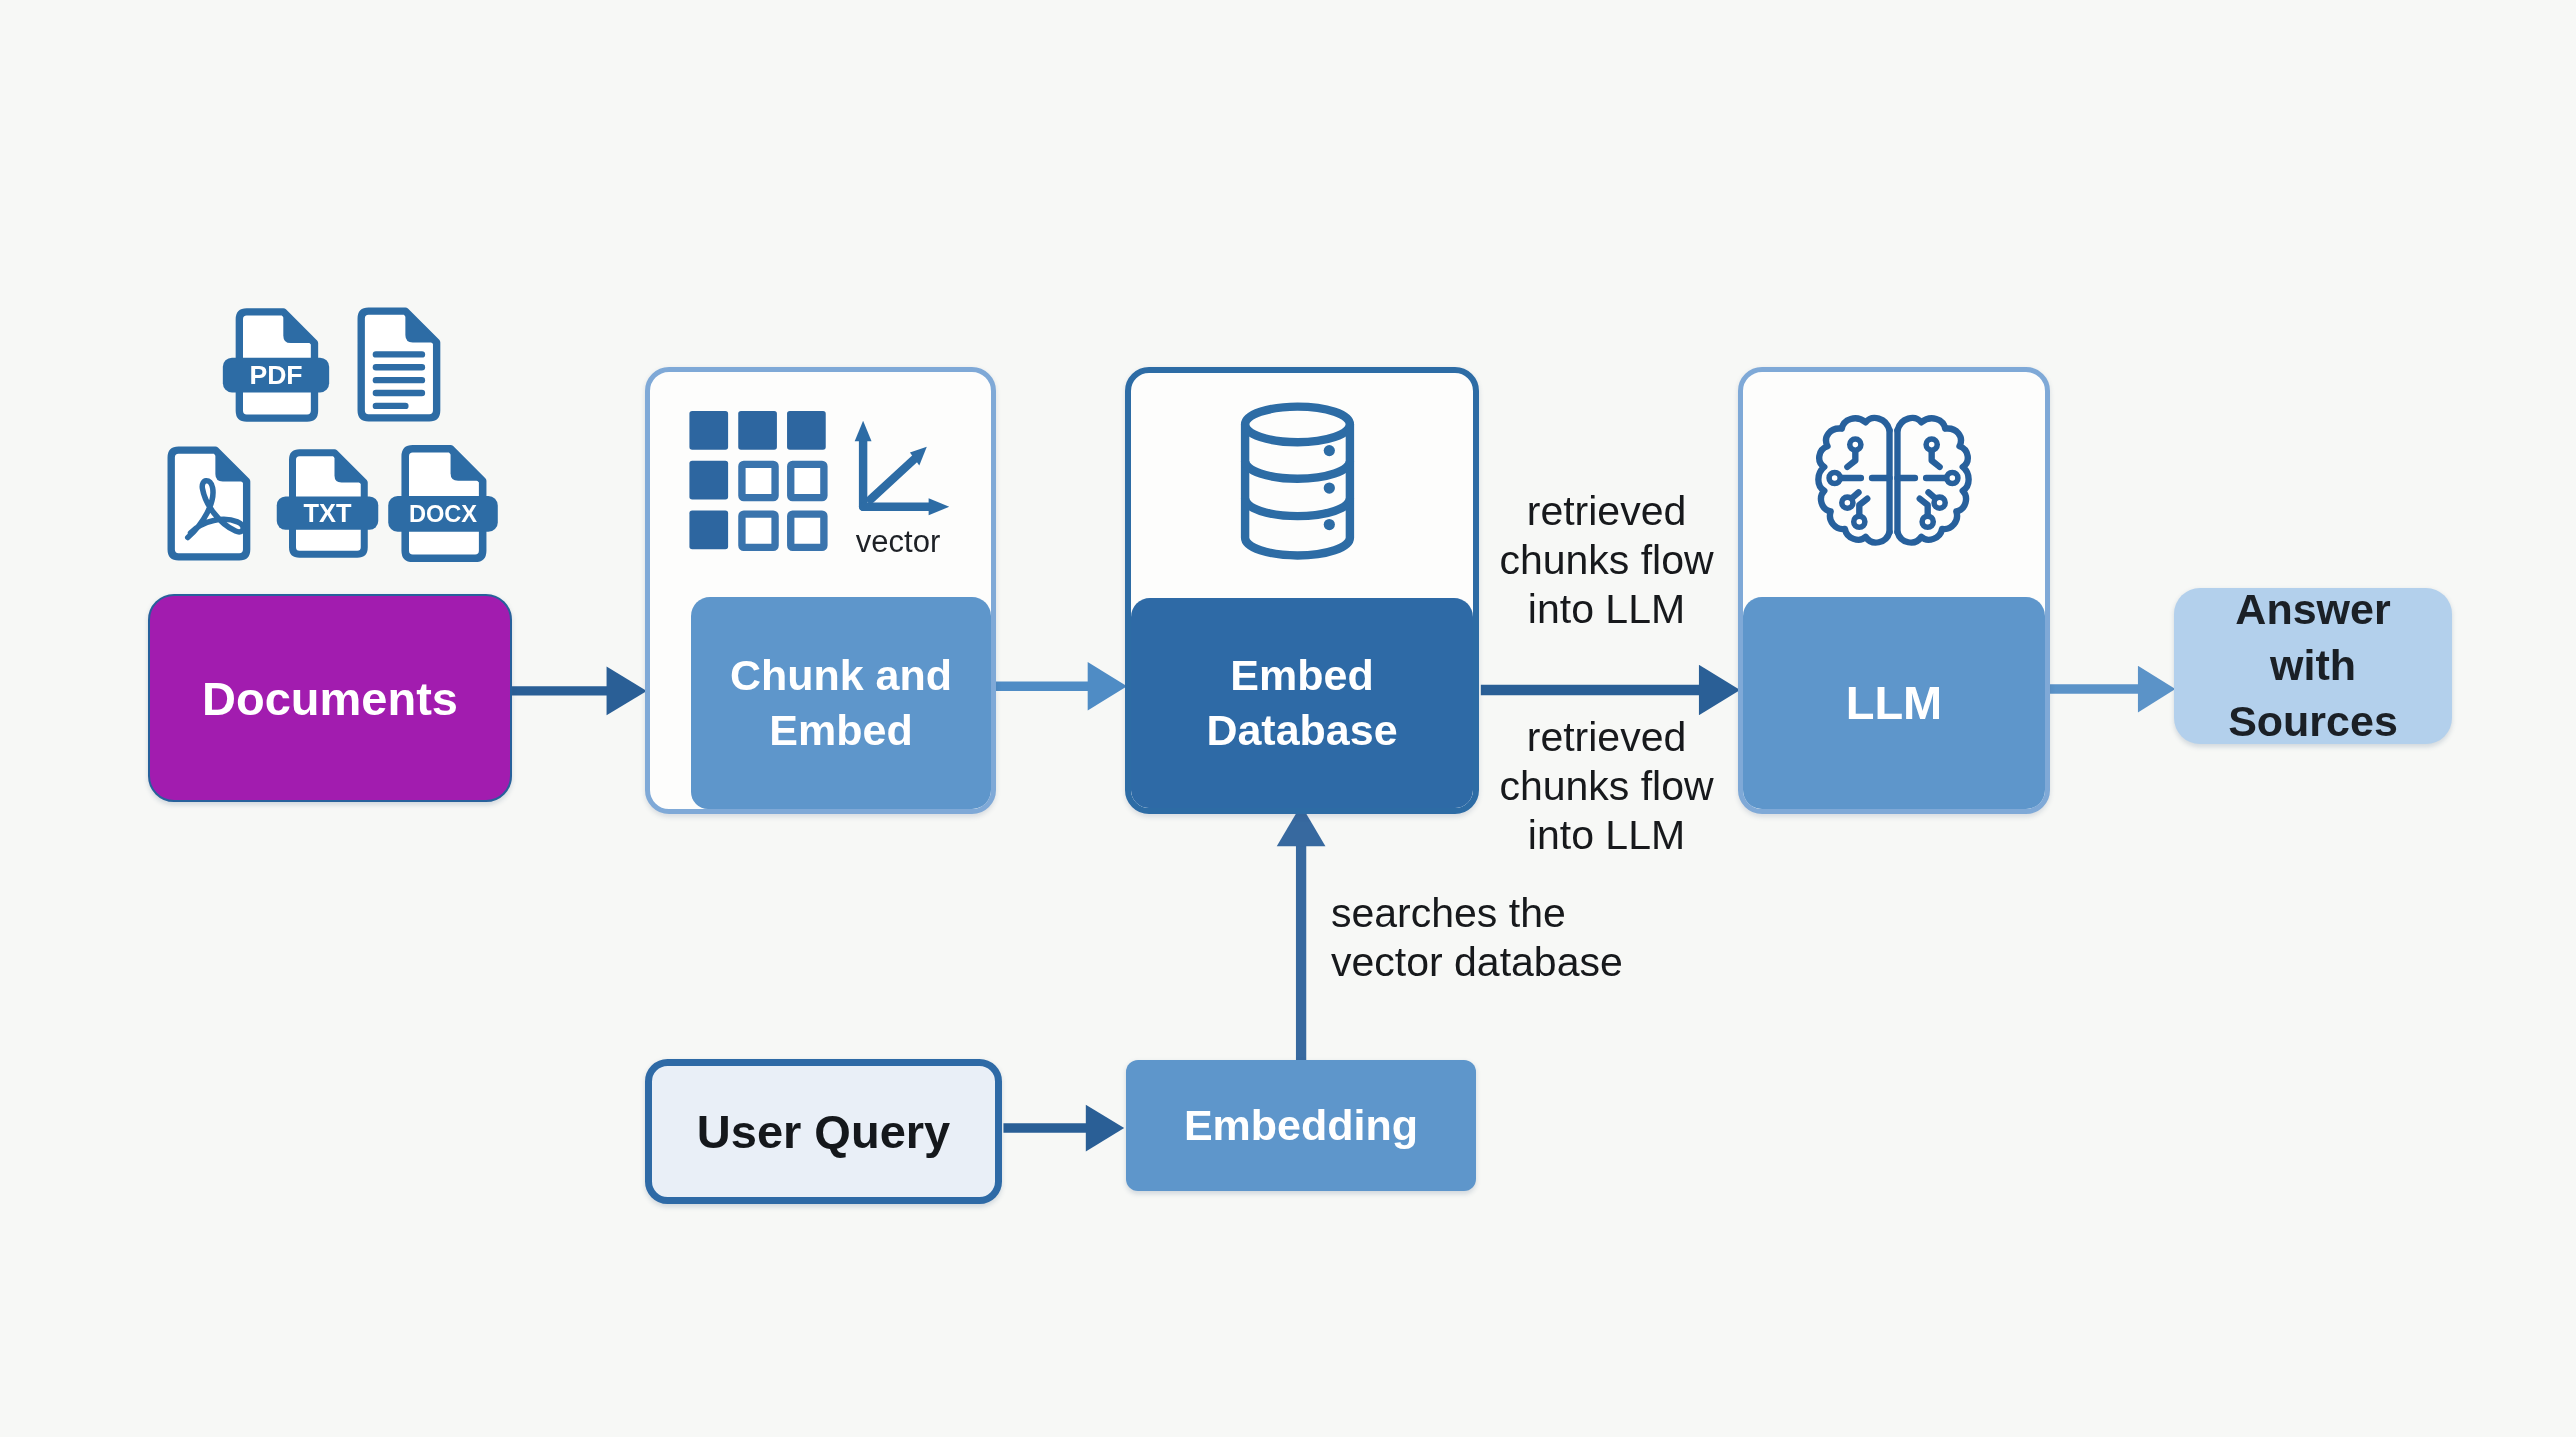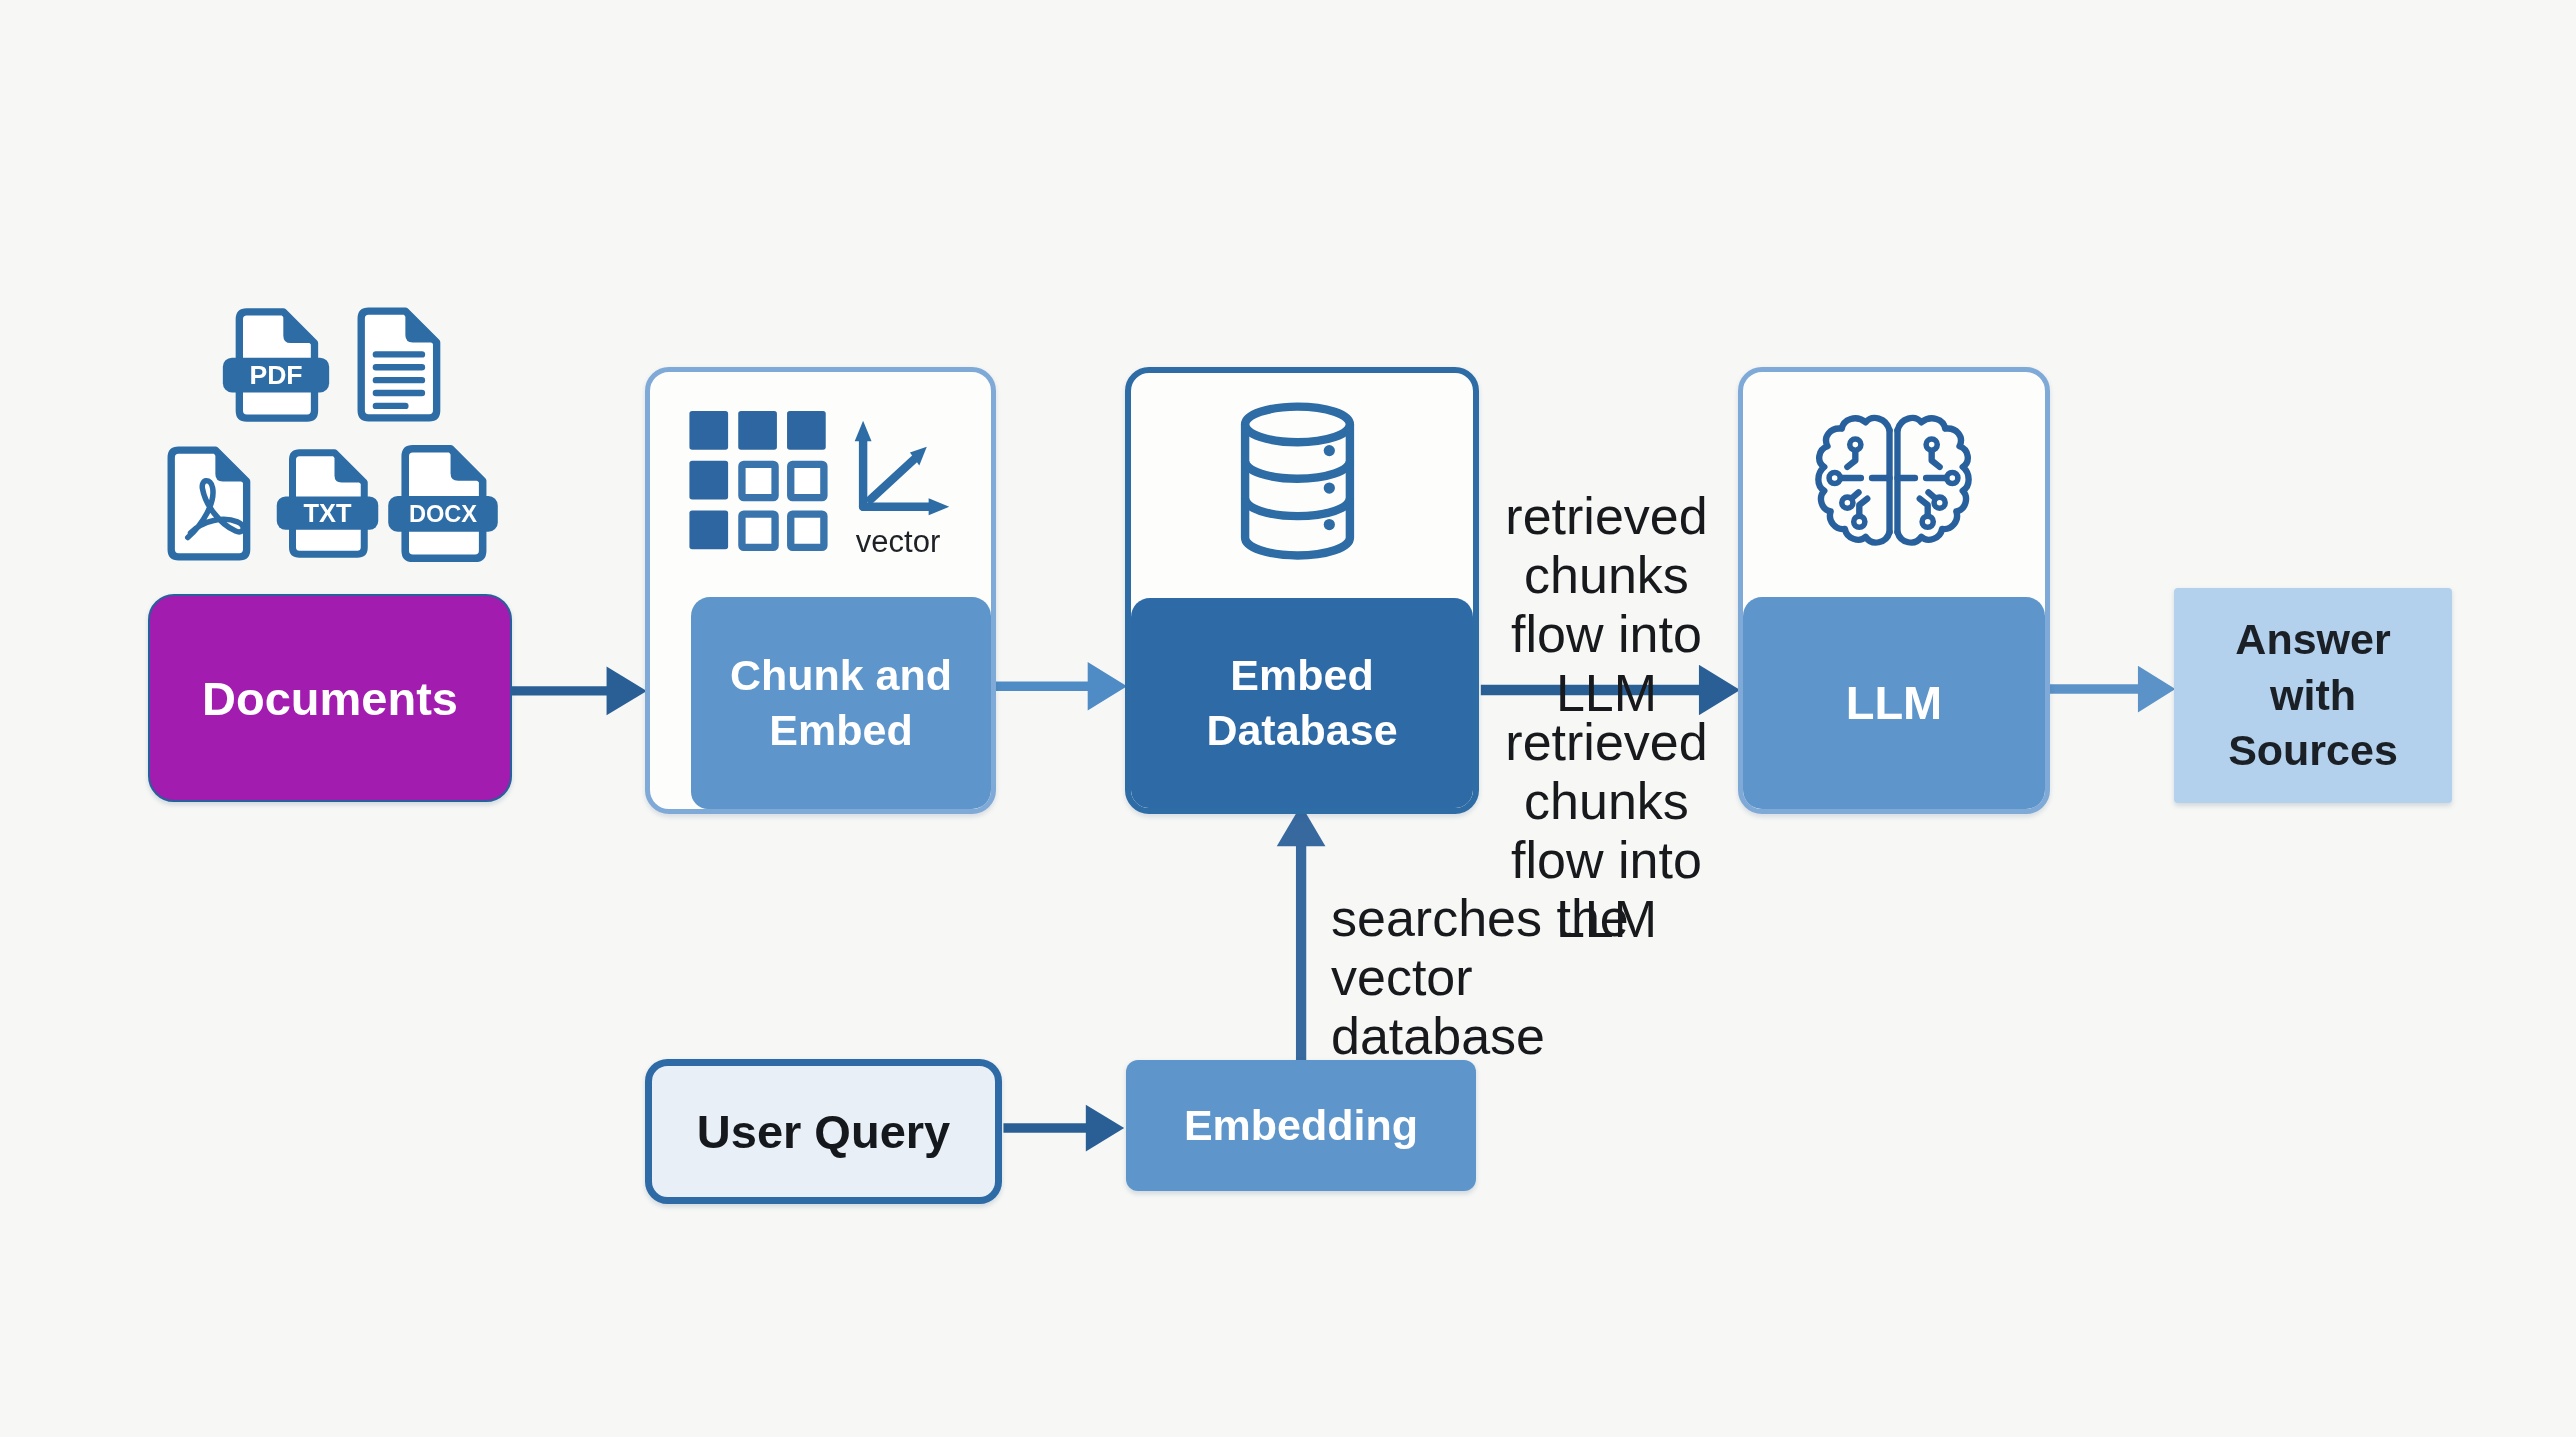--- a/index.html
+++ b/index.html
@@ -13,21 +13,21 @@
   .node{
     position:absolute; display:flex; align-items:center; justify-content:center;
     text-align:center; font-weight:bold; box-sizing:border-box;
     box-shadow:0 2.8px 5.6px rgba(40,70,110,.18);
   }
   .node-documents{
     left:148px; top:594px; width:364px; height:208px; border-radius:26px;
     background:#a21caf; border:2.8px solid #27619b; color:#ffffff; font-size:47px;
   }
   .node-answer{
-    left:2174px; top:588px; width:278px; height:215px; border-radius:4px;
+    left:2174px; top:588px; width:278px; height:156px; border-radius:26px;
     background:#b3d0ec; color:#1b2026; font-size:43px; line-height:1.3;
   }
   .node-user-query{
     left:645px; top:1059px; width:357px; height:145px; border-radius:22.5px;
     background:#e9eff7; border:7.5px solid #2e6aa6; color:#15181c; font-size:47px;
   }
   .node-embedding{
     left:1126px; top:1060px; width:350px; height:131px; border-radius:12px;
     background:#5e96cb; color:#ffffff; font-size:43px;
   }
@@ -45,21 +45,21 @@
     display:flex; align-items:center; justify-content:center; text-align:center;
     border-radius:19px 19px 17px 17px;
     color:#ffffff; font-weight:bold; font-size:43px; line-height:1.28;
   }
   .card-chunk .bottom{ background:#5e96cb;margin-left:41px; }
   .card-vector .bottom{ background:#2e6aa6; }
   .card-llm .bottom{ background:#5e96cb; font-size:47px; }
   .label-constrain{ display:inline-block; }
   
   .edge-label{
-    position:absolute; color:#17191c; font-size:52px; line-height:59px;
+    position:absolute; color:#17191c; font-size:41px; line-height:49px;
   }
   .vector-caption{
     position:absolute; color:#1e2126; font-size:31px; font-weight:normal;
     text-align:center;
   }
   svg{display:block;}
 </style>
 </head>
 <body>
 

